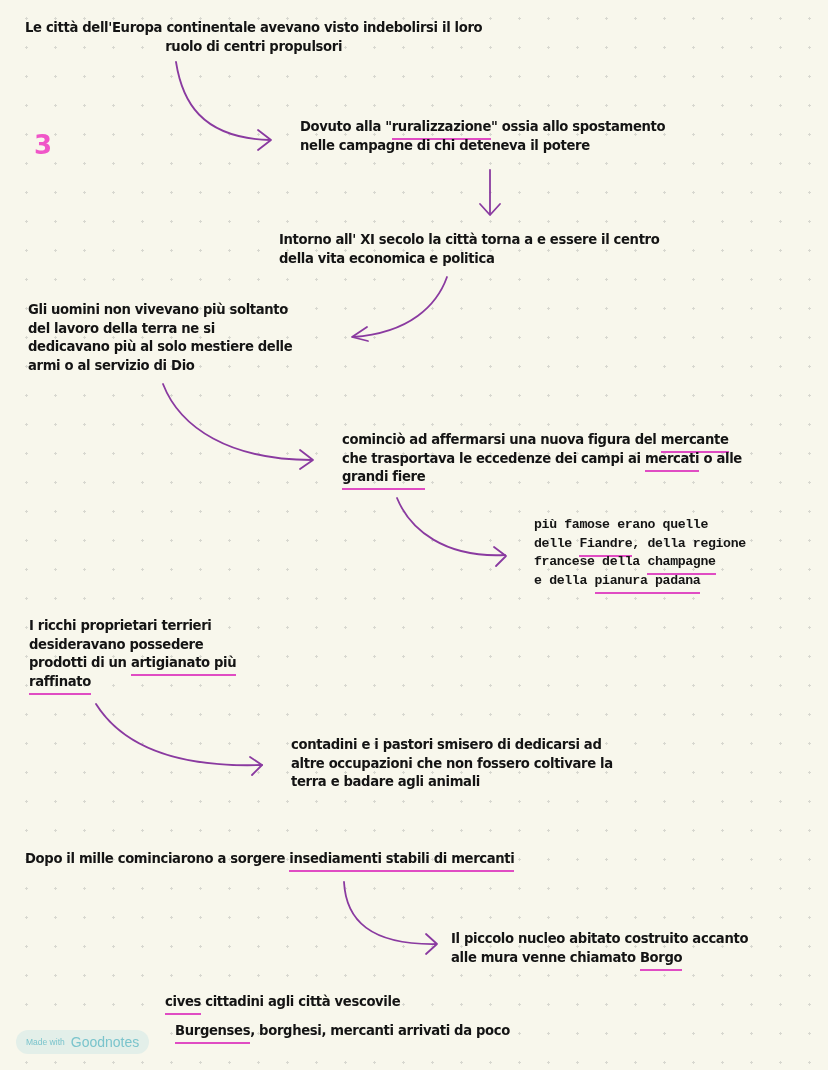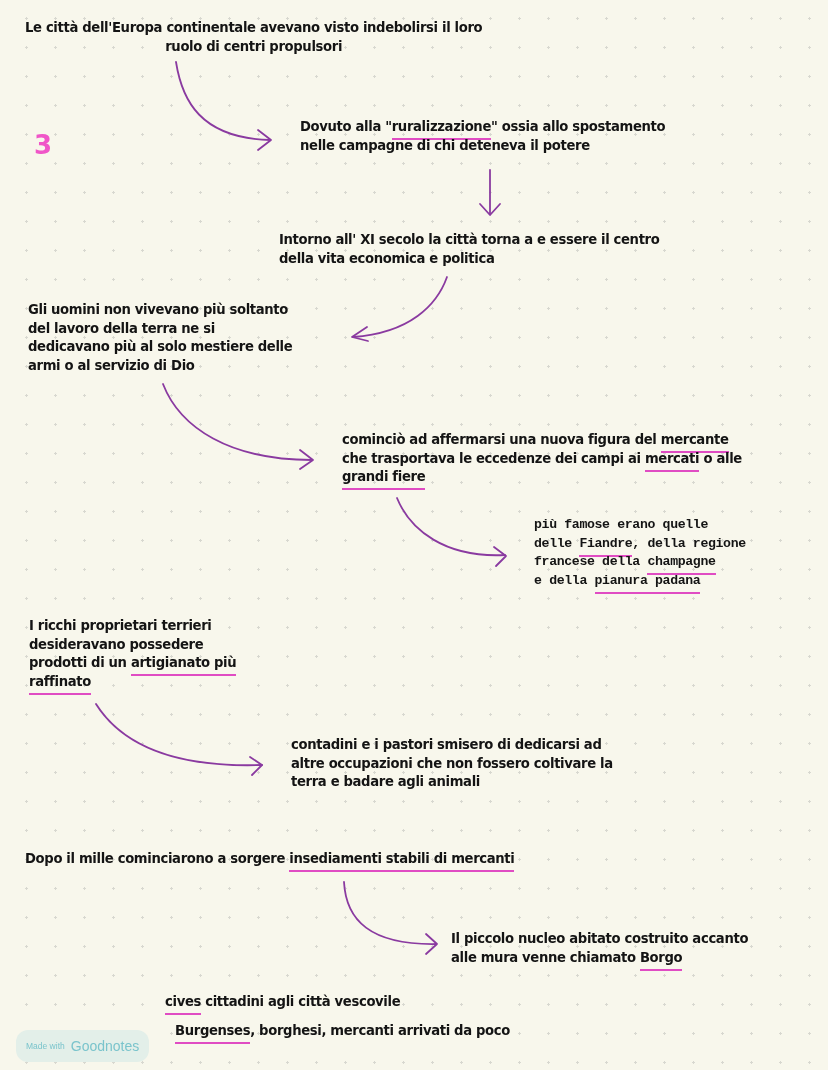--- a/index.html
+++ b/index.html
@@ -24,21 +24,21 @@
     .hl { border-bottom: 2px solid #e04cc3; padding-bottom: 4px; }
     .page-num {
       position: absolute; left: 34px; top: 130px;
       font-size: 26px; font-weight: bold; color: #f056c8;
       font-family: "DejaVu Sans", sans-serif;
     }
     svg.arrows { position: absolute; left: 0; top: 0; }
     svg.arrows path { fill: none; stroke: #8a3aa0; stroke-width: 1.8; stroke-linecap: round; stroke-linejoin: round; }
     .badge {
       position: absolute; left: 16px; top: 1030px;
-      height: 32px; padding: 0 10px;
+      height: 24px; padding: 0 10px;
       background: #e3efe9; border-radius: 12px;
       display: flex; align-items: center; gap: 6px;
       color: #7ac4cc; font-family: "Liberation Sans", sans-serif;
     }
     .badge .small { font-size: 8.5px; }
     .badge .brand { font-size: 14px; }
   </style>
 </head>
 <body>
 

